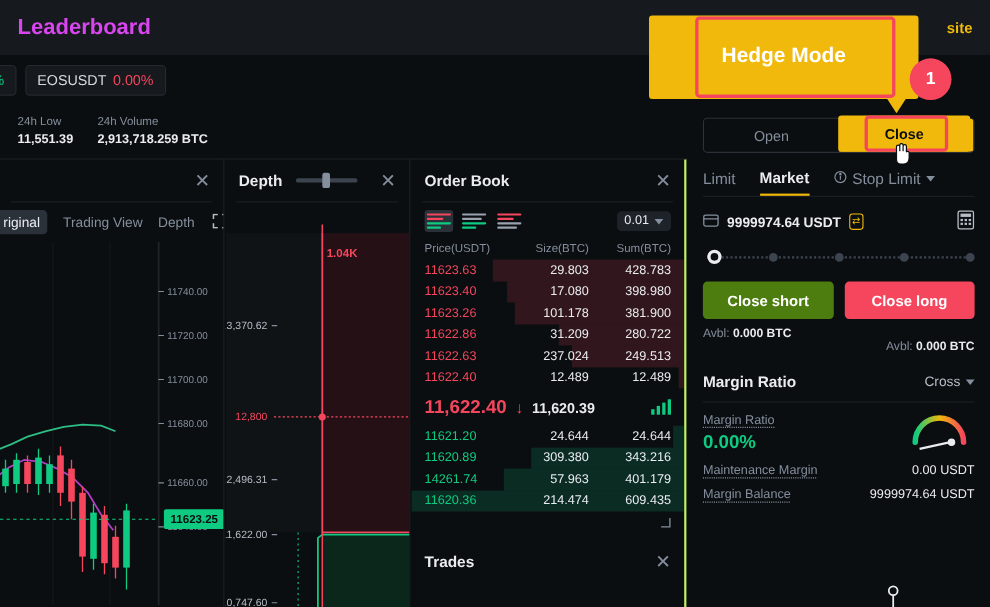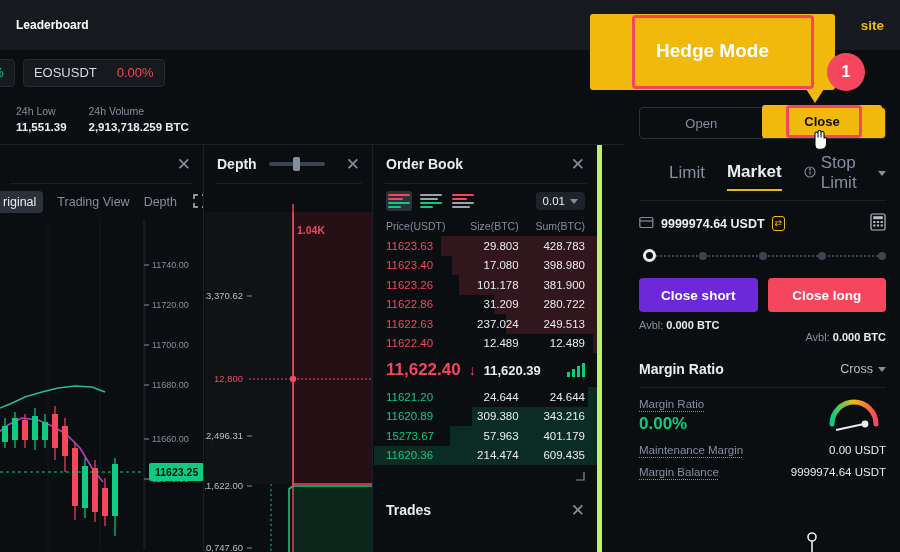--- a/index.html
+++ b/index.html
@@ -11,38 +11,38 @@
     overflow: hidden;
   }
   #root { position: relative; width: 900px; height: 552px; overflow: hidden; }
 
   
   .topnav {
     position: absolute; top: 0; left: 0; width: 900px; height: 50px;
     background: #161a1e;
     display: flex; align-items: center;
   }
-  .nav-left { padding-left: 16px; font-size: 12px; font-weight: bold; color: #ffffff; }
+  .nav-left { padding-left: 16px; font-size: 20px; font-weight: bold; color: #d946ef; }
   .nav-right {
     margin-left: auto; display: flex; align-items: center; gap: 26px;
     padding-right: 16px; font-size: 13.5px; font-weight: bold; color: #eaecef;
   }
   .nav-item { display: flex; align-items: center; gap: 5px; cursor: pointer; }
   .caret { width: 0; height: 0; border-left: 4px solid transparent; border-right: 4px solid transparent;
            border-top: 5px solid #848e9c; }
   .nav-oldsite { color: #f0b90b; font-weight: bold; }
 
   
   .marketbar {
     position: absolute; top: 50px; left: 0; width: 900px; height: 45px;
     background: #0b0e11; display: flex; align-items: center;
   }
   .pill {
     border: 1px solid #252930; border-radius: 4px; padding: 5px 10px;
-    font-size: 13px; display: flex; align-items: center; gap: 20px;
+    font-size: 13px; display: flex; align-items: center; gap: 6px;
     background: #16191e; height: 28px;
   }
   .pill.first { margin-left: -44px; }
   .pill .sym { color: #d5d9dd; }
   .up { color: #0ecb81; }
   .down { color: #f6465d; }
 
   
   .statsrow {
     position: absolute; top: 95px; left: 0; width: 900px; height: 50px;
@@ -80,22 +80,22 @@
 
   
   .depthpanel { position: absolute; top: 145px; left: 205px; width: 168px; height: 407px;
                 border-right: 1px solid #1c2026; overflow: hidden; }
   .slider-mini { width: 56px; height: 4px; background: #3c4450; border-radius: 2px;
                  margin-left: 12px; position: relative; }
   .slider-mini .knob { position: absolute; left: 24px; top: -5px; width: 7px; height: 14px;
                        background: #848e9c; border-radius: 2px; }
 
   
-  .obpanel { position: absolute; top: 145px; left: 374px; width: 228px; height: 407px;
-             border-right: 5px solid #bef264; overflow: hidden; }
+  .obpanel { position: absolute; top: 145px; left: 374px; width: 250px; height: 407px;
+             border-right: 2px solid #bef264; overflow: hidden; }
   .ob-tools { display: flex; align-items: center; height: 34px; padding: 0 12px; gap: 6px; }
   .ob-ico { width: 26px; height: 20px; border-radius: 3px; padding: 2px; display: flex;
             flex-direction: column; justify-content: center; gap: 2px; cursor: pointer; }
   .ob-ico.active { background: #2b3139; }
   .ob-ico .ln { height: 2px; border-radius: 1px; }
   .ob-prec { margin-left: auto; background: #1e2329; border-radius: 4px; padding: 3px 7px;
              font-size: 11.5px; color: #eaecef; display: flex; align-items: center; gap: 5px; cursor: pointer; }
   .ob-cols { display: flex; padding: 2px 12px 4px; font-size: 10.5px; color: #848e9c; }
   .ob-cols span:nth-child(1) { width: 84px; }
   .ob-cols span:nth-child(2) { width: 72px; text-align: right; }
@@ -114,21 +114,21 @@
 
   
   .formpanel { position: absolute; top: 95px; left: 625px; width: 275px; height: 457px;
                background: #0b0e11; overflow: hidden; }
   .oc-tabs { display: flex; margin: 12px 14px 0; height: 32px; border: 1px solid #2b3139;
              border-radius: 4px; overflow: hidden; }
   .oc-tab { flex: 1; display: flex; align-items: center; justify-content: center;
             font-size: 13px; color: #848e9c; cursor: pointer; }
   .oc-tab.sel { background: #f0b90b; color: #0b0e11; font-weight: bold; }
   .type-tabs { display: flex; align-items: center; gap: 22px; padding: 14px 14px 0;
-               font-size: 17px; color: #848e9c; margin-left: 30px; }
+               font-size: 14px; color: #848e9c; }
   .type-tabs .t { cursor: pointer; padding-bottom: 7px; }
   .type-tabs .t.active { color: #eaecef; font-weight: bold; border-bottom: 2px solid #f0b90b; }
   .hr { height: 1px; background: #1c2026; margin: 0 14px; }
   .wallet-row { display: flex; align-items: center; gap: 7px; padding: 12px 14px 0; font-size: 12.5px; }
   .wallet-row .amt { font-weight: bold; color: #eaecef; }
   .swap { border: 1px solid #f0b90b; color: #f0b90b; border-radius: 3px; font-size: 9px;
           padding: 0 2px; line-height: 13px; cursor: pointer; }
   .calc { margin-left: auto; color: #b7bdc6; cursor: pointer; }
   .size-input { margin: 12px 14px 0; height: 34px; border: 1px solid #2b3139; border-radius: 4px;
                 display: flex; align-items: center; padding: 0 12px; font-size: 12.5px; cursor: text; }
@@ -462,21 +462,21 @@
           <span class="m">24.644</span>
         </div>
         <div class="ob-row">
           <span class="bar" style="width: 56%; background: rgba(14, 203, 129, 0.16);"></span>
           <span class="p up">11620.89</span>
           <span class="s">309.380</span>
           <span class="m">343.216</span>
         </div>
         <div class="ob-row">
           <span class="bar" style="width: 66%; background: rgba(14, 203, 129, 0.16);"></span>
-          <span class="p up">15273.67</span>
+          <span class="p up">14261.74</span>
           <span class="s">57.963</span>
           <span class="m">401.179</span>
         </div>
         <div class="ob-row">
           <span class="bar" style="width: 100%; background: rgba(14, 203, 129, 0.16);"></span>
           <span class="p up">11620.36</span>
           <span class="s">214.474</span>
           <span class="m">609.435</span>
         </div>
       </div>
@@ -547,21 +547,21 @@
     <div class="lev">
       <span class="track"></span>
       <span class="dot" style="left:25%"></span>
       <span class="dot" style="left:50%"></span>
       <span class="dot" style="left:75%"></span>
       <span class="dot" style="left:100%"></span>
       <span class="handle"></span>
     </div>
 
     <div class="btn-row">
-      <div class="btn" style="background:#6d28d9">Close short</div>
+      <div class="btn" style="background:#4d7c0f">Close short</div>
       <div class="btn" style="background:#f6465d">Close long</div>
     </div>
 
     <div class="avbl-row">
       <span><span>Avbl:</span>
         <b>0.000 BTC</b></span>
       <span class="r"><span>Avbl:</span>
         <b>0.000 BTC</b></span>
     </div>
 

